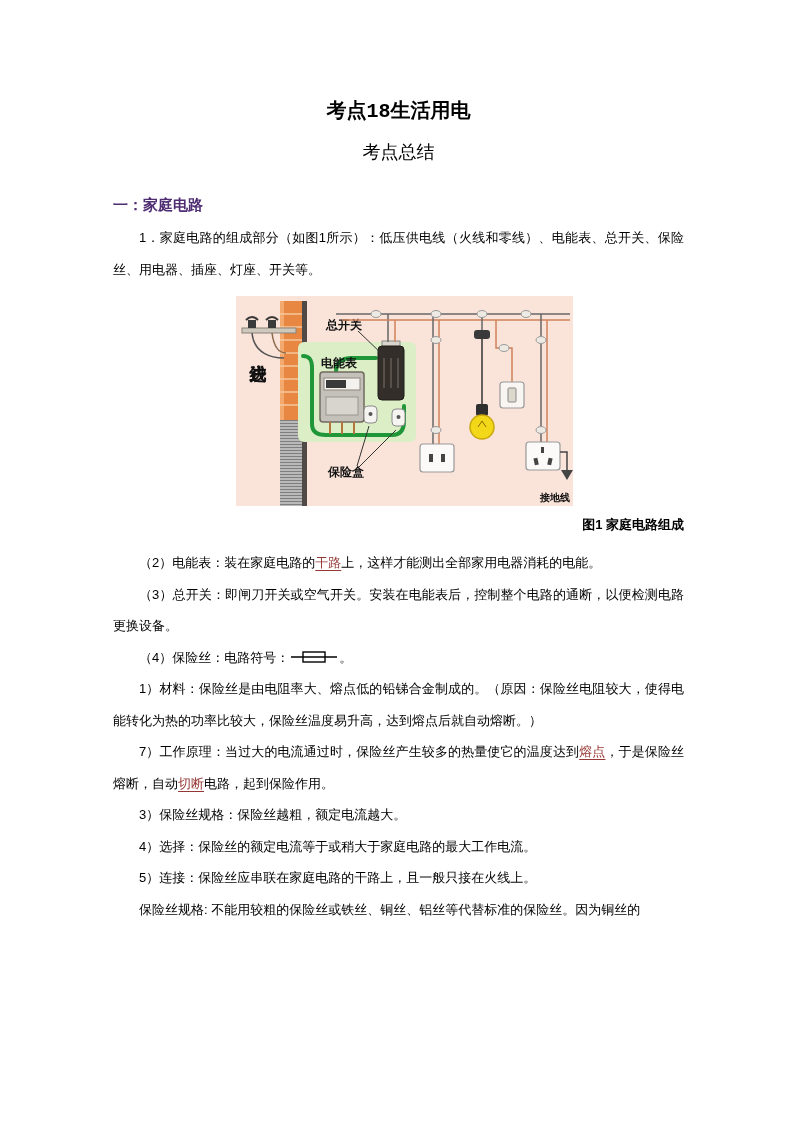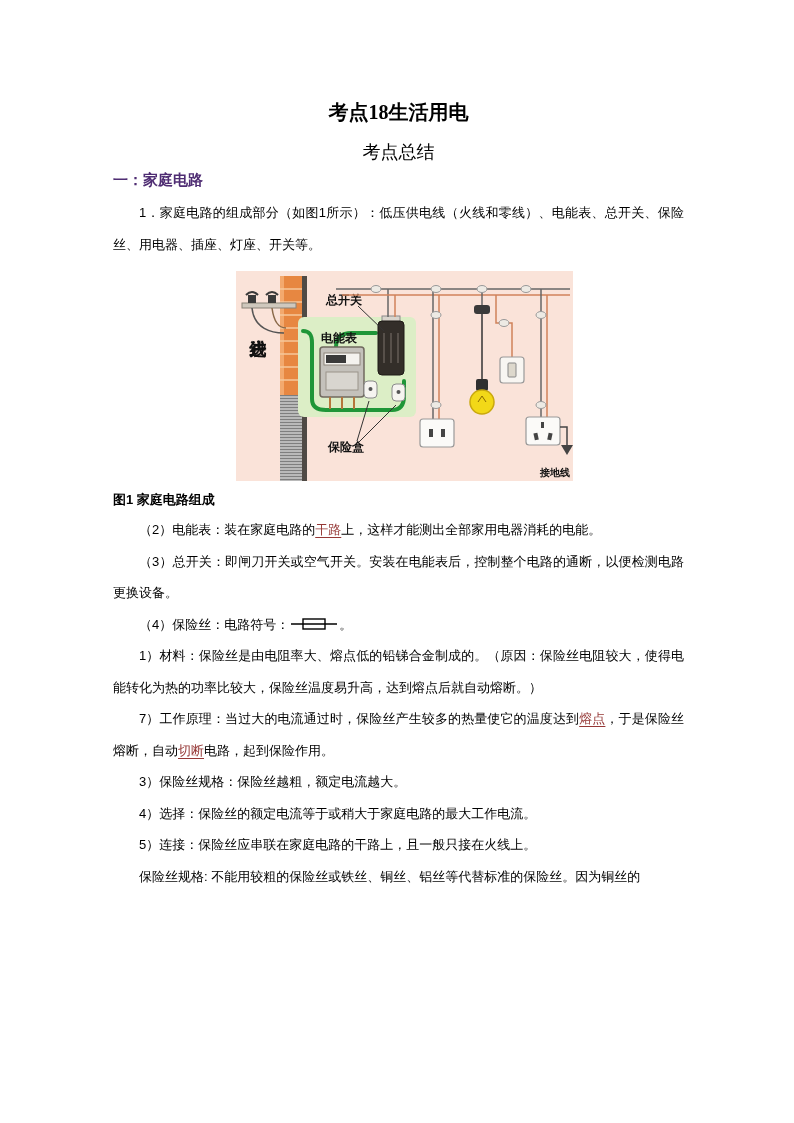--- a/index.html
+++ b/index.html
@@ -9,35 +9,35 @@
     background:#ffffff;
     margin:0 auto;
     font-family:"Liberation Sans","DejaVu Sans",sans-serif;
     color:#000;
     overflow:hidden;
     box-sizing:border-box;
     padding:98px 110px 0 113px;
   }
   .doc-title{
     text-align:center;
-    font-family:Liberation Serif, serif;
+    font-family:Liberation Mono, monospace;
     font-weight:bold;
     font-size:20px;
     line-height:28px;
   }
   .doc-subtitle{
     text-align:center;
     font-family:"Liberation Serif","DejaVu Serif",serif;
     font-weight:normal;
     font-size:18px;
     line-height:26px;
     margin-top:13px;
   }
   .sec-heading{
-    margin-top:3px;
+    margin-top:28px;
     font-size:15px;
     font-weight:bold;
     color:#4F2D73;
     line-height:24px;
   }
   p.body{
     margin:0;
     font-size:13px;
     line-height:31.5px;
     text-align:justify;
@@ -47,25 +47,25 @@
   .red-u{
     color:#953735;
     text-decoration:underline;
     text-underline-offset:3px;
   }
   .figure-wrap{
     margin:11px 0 0 123px;
     width:337px;height:210px;
   }
   .figure-caption{
-    text-align:left;
+    text-align:right;
     font-size:13px;
     line-height:20px;
     margin-top:9px;
-    margin-bottom:4px;
+    margin-bottom:12px;
     font-weight:bold;
   }
   .fuse-symbol{
     display:inline-block;
     vertical-align:middle;
     margin:0 2px 3px 2px;
   }
   svg text{font-family:"Liberation Sans","DejaVu Sans",sans-serif;}
 </style>
 </head>

